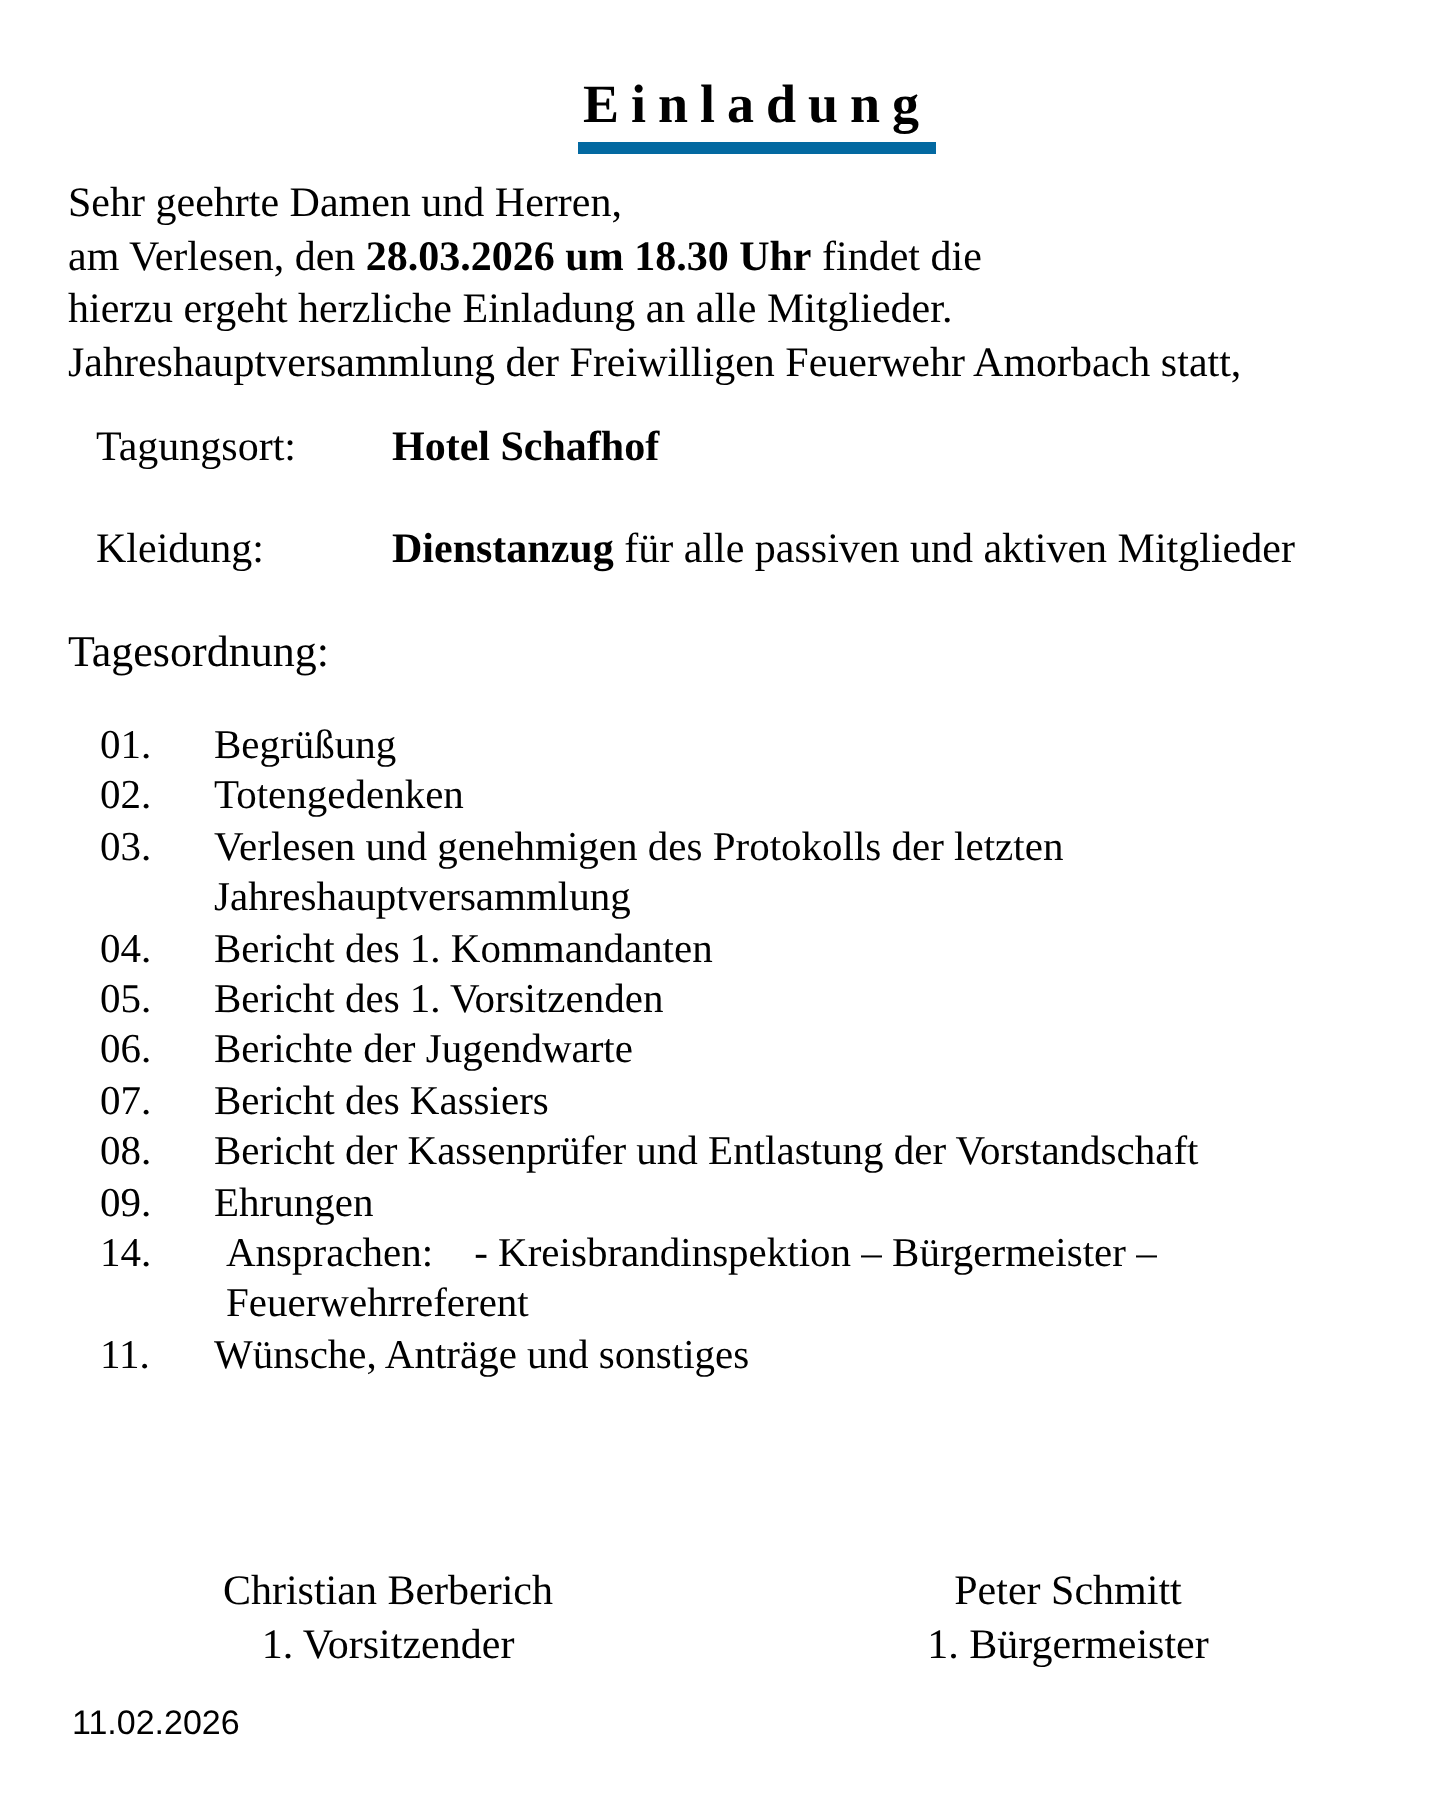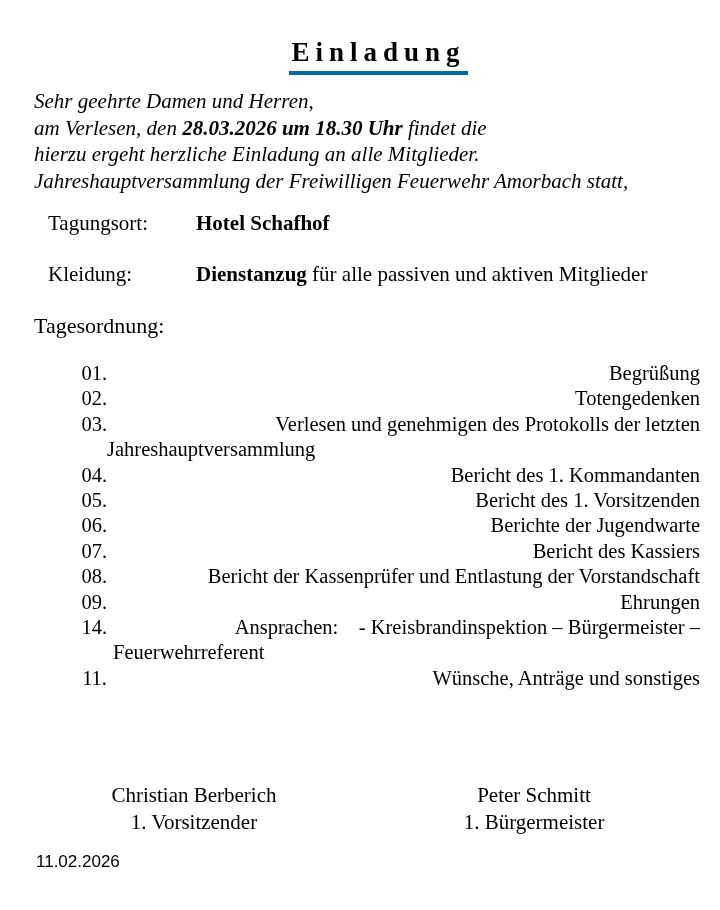--- a/index.html
+++ b/index.html
@@ -32,37 +32,36 @@
     left: 0;
     width: 720px;
     text-align: center;
     font-size: 27px;
     font-weight: bold;
     letter-spacing: 6px;
     line-height: 1.1;
   }
   .doc-title .title-text {
     display: inline-block;
-    border-bottom: 4px solid #0369a1;
+    border-bottom: 6px solid #0369a1;
     padding: 0 2px 3px 2px;
     margin-left: 37px;
   }
 
   
   .intro {
     position: absolute;
     top: 88px;
     left: 34px;
     width: 664px;
     font-size: 21px;
     line-height: 26.5px;
   }
   .intro .line {
     white-space: nowrap;
-    font-style: italic;
   }
   .intro b { font-weight: bold; }
 
   
   .detail-row {
     position: absolute;
     left: 36px;
     font-size: 21px;
     line-height: 26px;
     white-space: nowrap;
@@ -92,21 +91,20 @@
     position: absolute;
     top: 361px;
     left: 50px;
     width: 650px;
     font-size: 20.5px;
     line-height: 25.4px;
   }
   .agenda-item {
     display: flex;
     align-items: flex-start;
-    text-align: right;
   }
   .agenda-num {
     flex: 0 0 auto;
     width: 57px;
     white-space: nowrap;
   }
   .agenda-text {
     flex: 1 1 auto;
     white-space: pre-wrap;
   }

